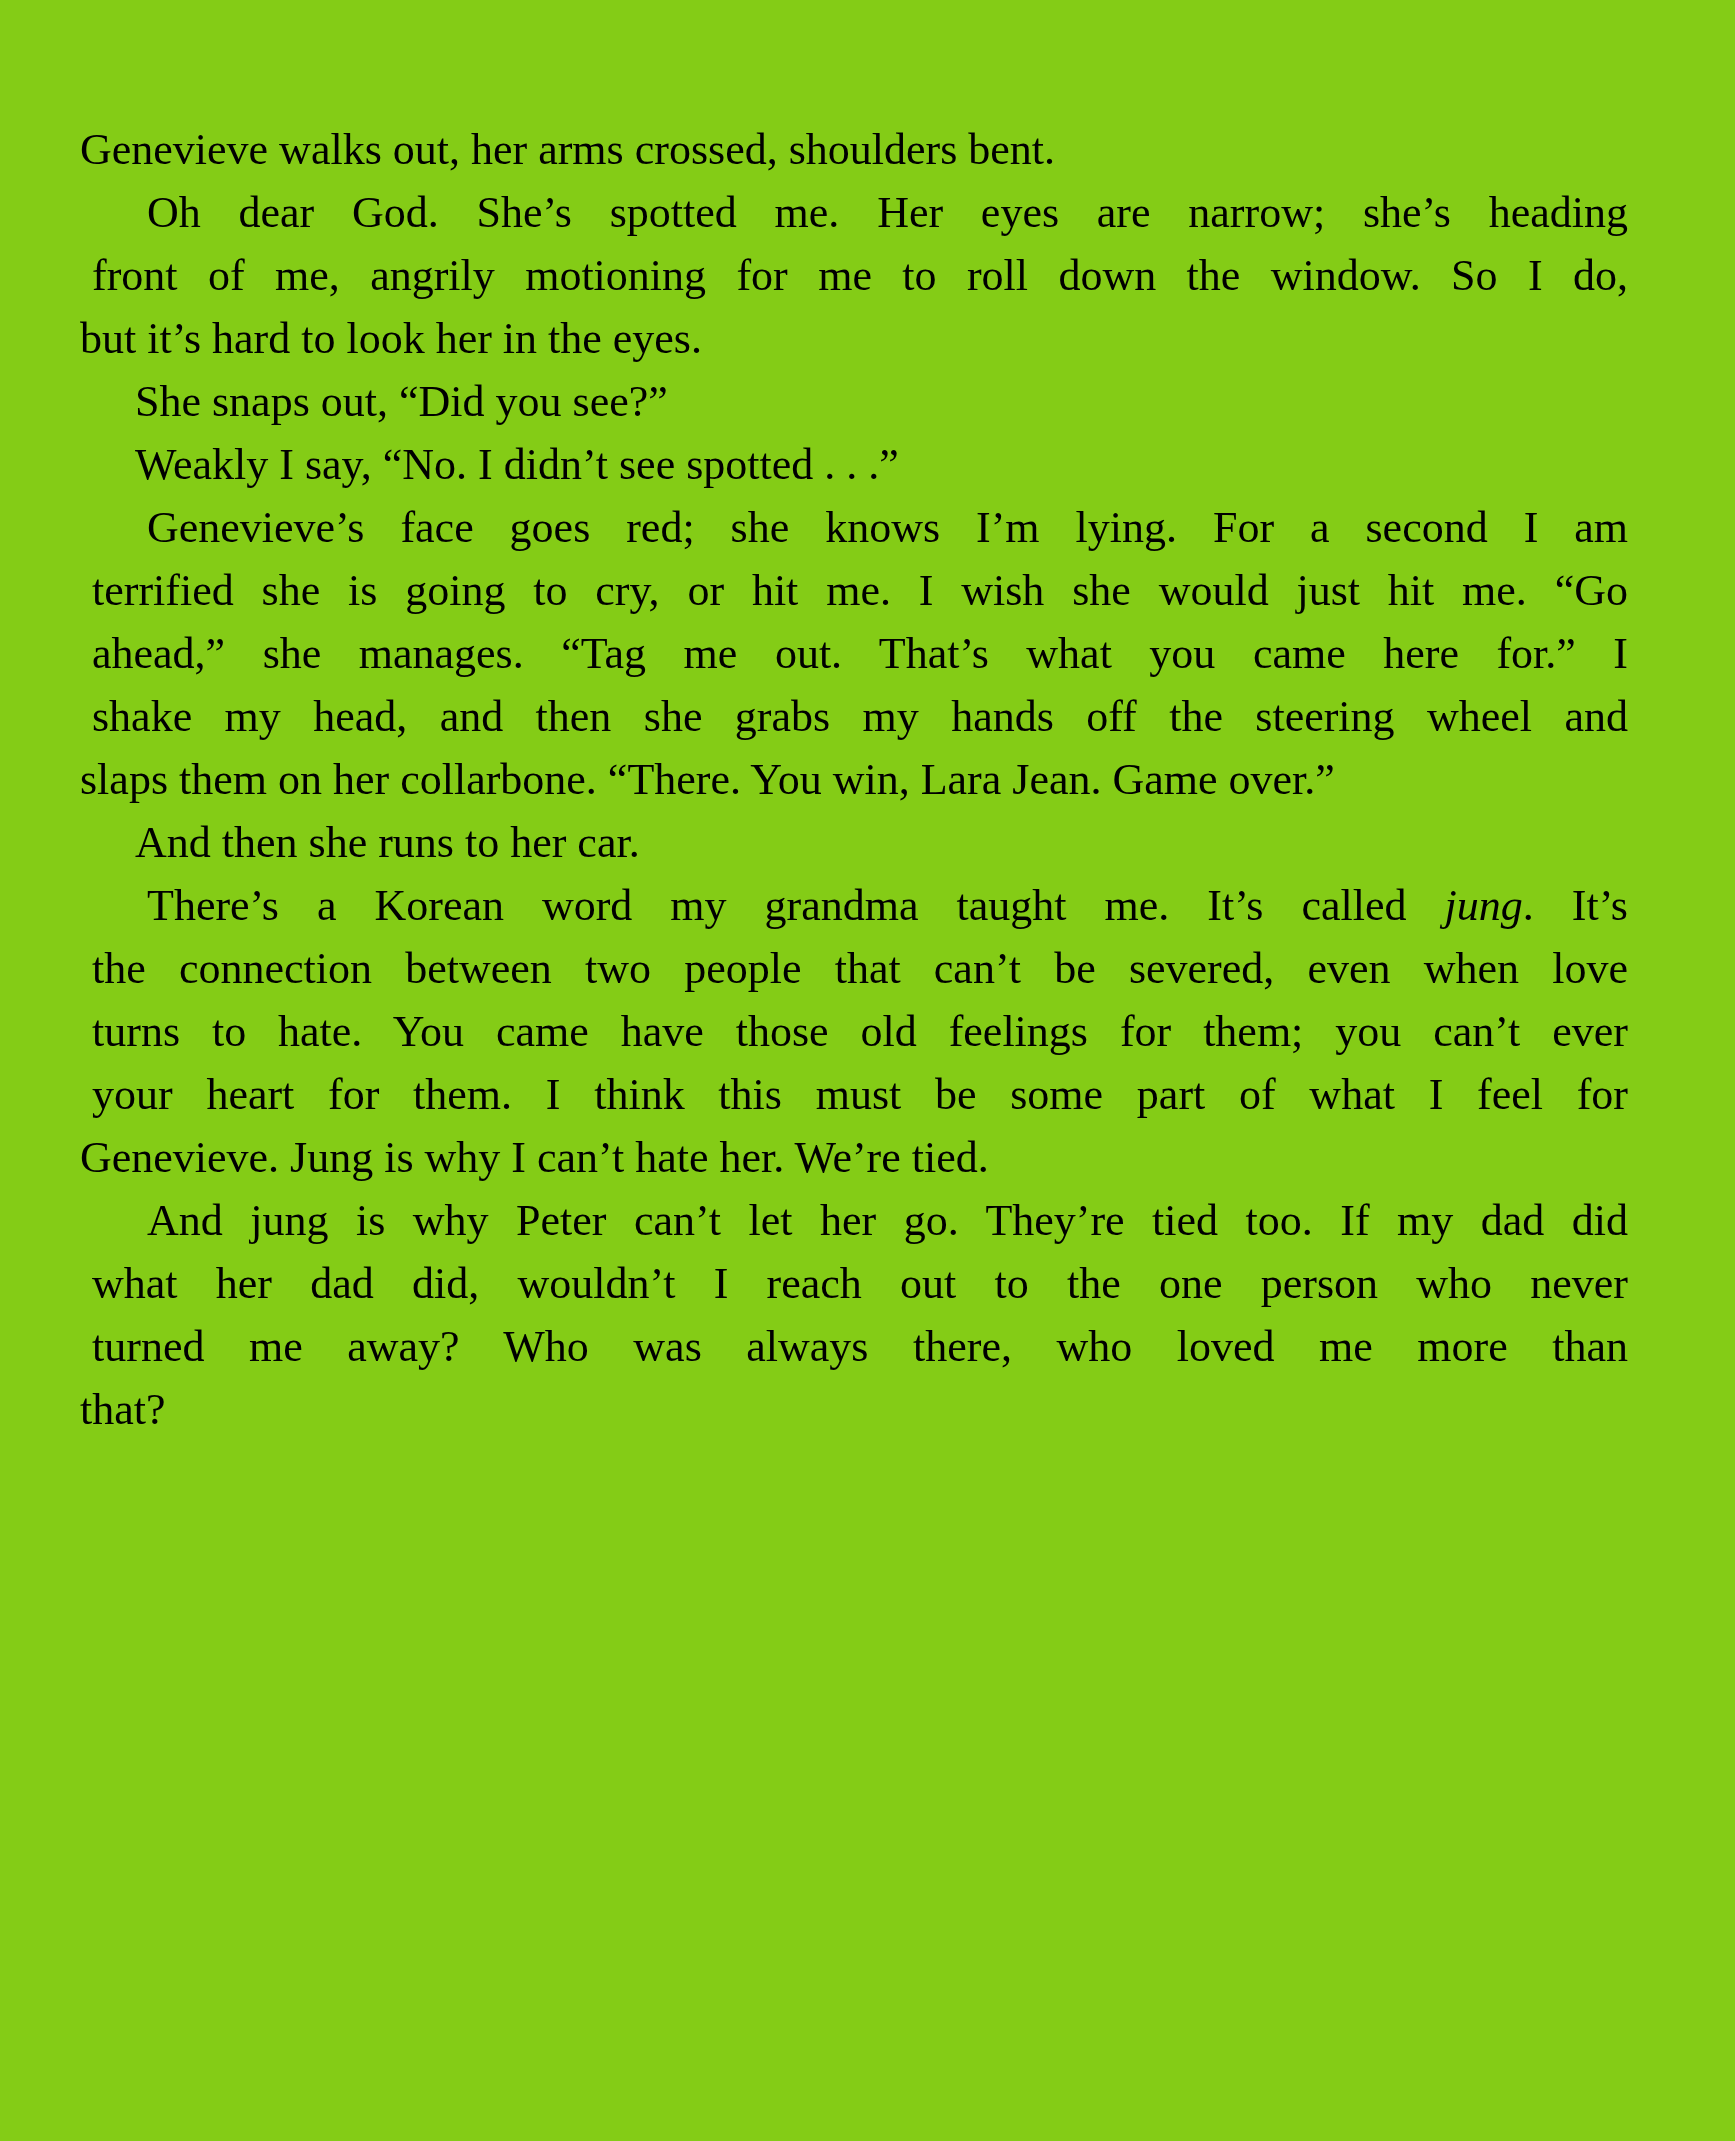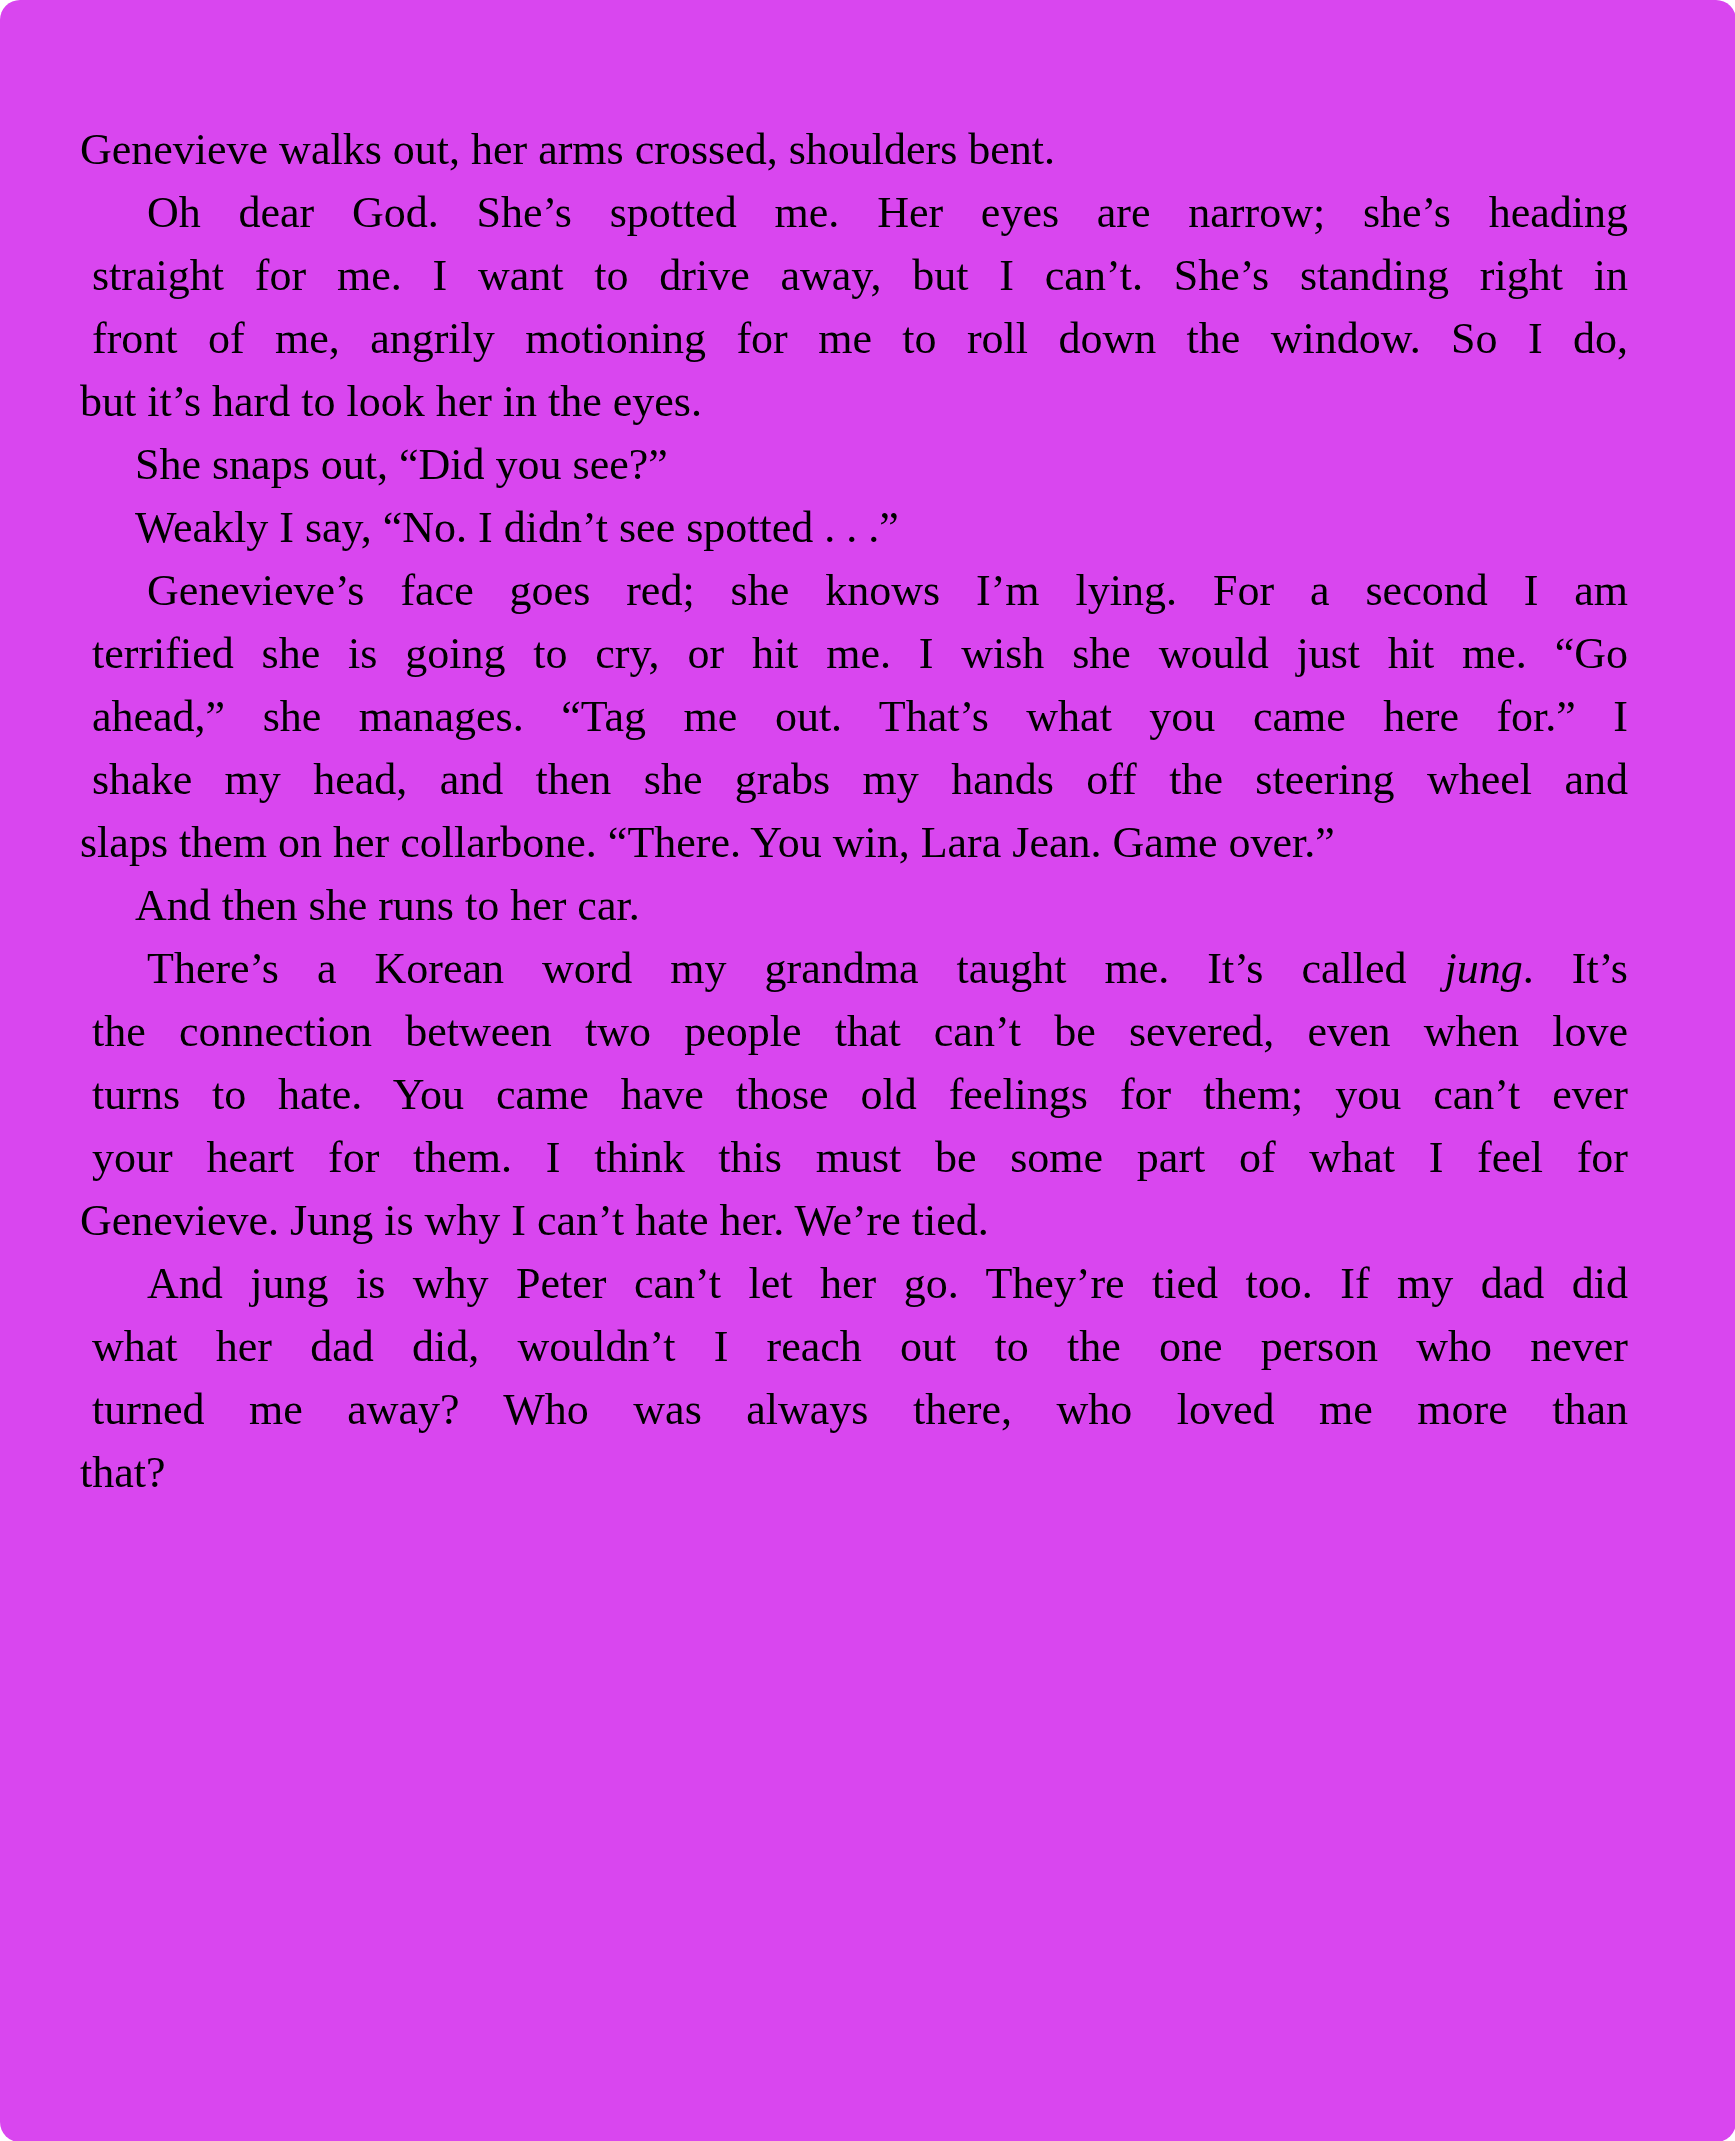--- a/index.html
+++ b/index.html
@@ -37,25 +37,24 @@
   .line.indent {
     padding-left: 55px;
   }
   .line em {
     font-style: italic;
   }
 </style>
 </head>
 <body>
 
-<div class="page" style="background: #d946ef; color: rgb(0, 0, 0); border-radius: 20px;">
+<div class="page" style="background: #84cc16; color: rgb(0, 0, 0);">
   <div class="text-block">
       <div class="line"><span>Genevieve walks out, her arms crossed, shoulders bent.</span></div>
       <div class="line indent just"><span>Oh dear God. She’s spotted me. Her eyes are narrow; she’s heading</span></div>
-      <div class="line just"><span>straight for me. I want to drive away, but I can’t. She’s standing right in</span></div>
       <div class="line just"><span>front of me, angrily motioning for me to roll down the window. So I do,</span></div>
       <div class="line"><span>but it’s hard to look her in the eyes.</span></div>
       <div class="line indent"><span>She snaps out, “Did you see?”</span></div>
       <div class="line indent"><span>Weakly I say, “No. I didn’t see spotted . . .”</span></div>
       <div class="line indent just"><span>Genevieve’s face goes red; she knows I’m lying. For a second I am</span></div>
       <div class="line just"><span>terrified she is going to cry, or hit me. I wish she would just hit me. “Go</span></div>
       <div class="line just"><span>ahead,” she manages. “Tag me out. That’s what you came here for.” I</span></div>
       <div class="line just"><span>shake my head, and then she grabs my hands off the steering wheel and</span></div>
       <div class="line"><span>slaps them on her collarbone. “There. You win, Lara Jean. Game over.”</span></div>
       <div class="line indent"><span>And then she runs to her car.</span></div>

